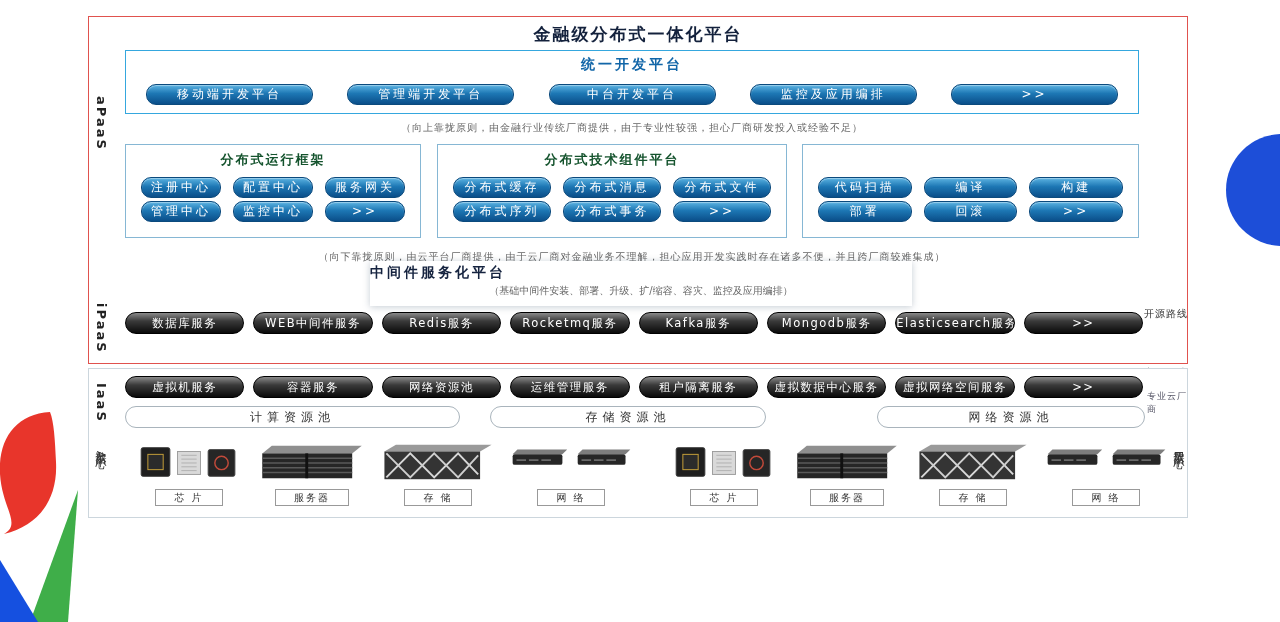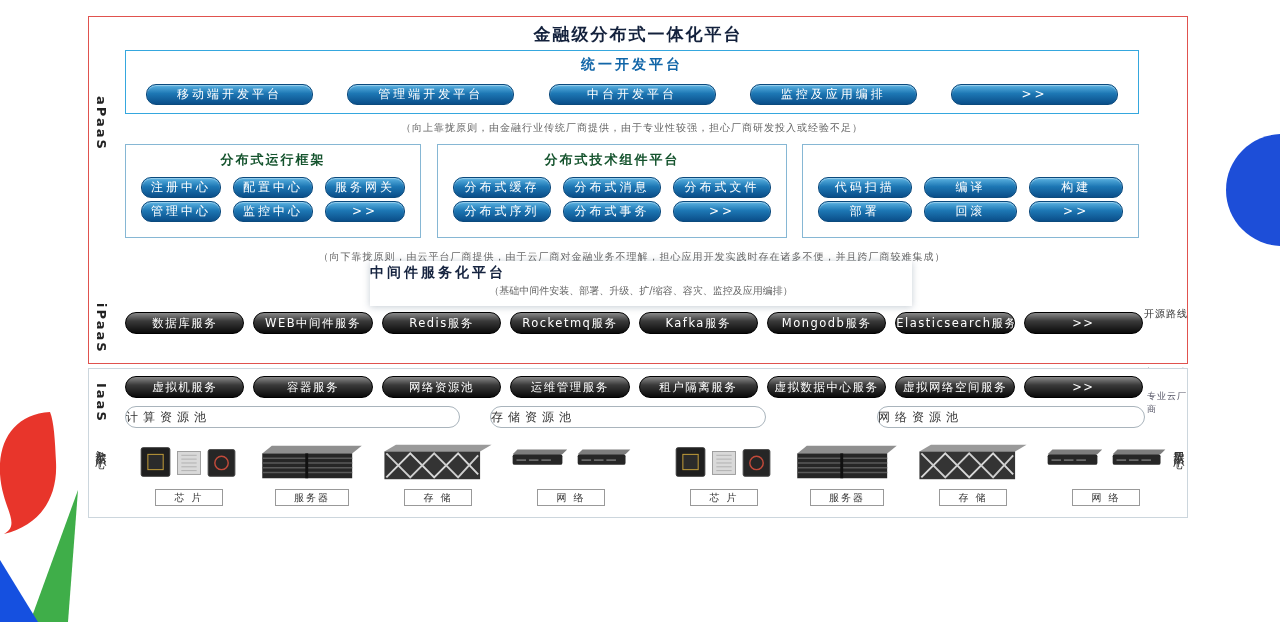--- a/index.html
+++ b/index.html
@@ -38,21 +38,21 @@
   .mw-box { position:absolute; left:370px; top:261px; width:542px; height:45px; background:#fff; box-shadow:0 1px 7px rgba(90,110,130,.35); }
   .mw-title { margin-top:3px; font-size:14px; font-weight:bold; color:#15233f; letter-spacing:3px; }
   .mw-note { text-align:center; font-size:10px; color:#666; margin-top:2px; white-space:nowrap; }
 
   .dark-row { position:absolute; left:125px; width:1018px; display:flex; gap:9px; }
   .dark-row .btn-dark { flex:1; }
 
   .route { position:absolute; left:1144px; font-size:10px; color:#333; letter-spacing:1px;margin-top:17px; }
   .vendor { position:absolute; left:1147px; top:390px; width:48px; font-size:9px; color:#556; line-height:1.4; letter-spacing:1px; }
 
-  .pool { position:absolute; top:406px; height:22px; line-height:20px; text-align:left; font-size:12px; letter-spacing:5px;
+  .pool { position:absolute; top:406px; height:22px; line-height:20px; text-align:center; font-size:12px; letter-spacing:5px;
     color:#333; background:#fff; border:1px solid #a9b4bc; border-radius:11px; }
 
   .hw { position:absolute; top:440px; height:74px; text-align:center; }
   .hw svg { display:block; margin:0 auto; }
   .hw-label { display:inline-block; margin-top:5px; border:1px solid #999; background:#fff; font-size:10px; line-height:15px; padding:0 18px; color:#333; letter-spacing:2px; }
 
   .decor-circle { position:absolute; left:1226px; top:134px; width:112px; height:112px; border-radius:50%; background:#1d4ed8; }
   .decor-left { position:absolute; left:0; bottom:0; }
 </style>
 </head>

